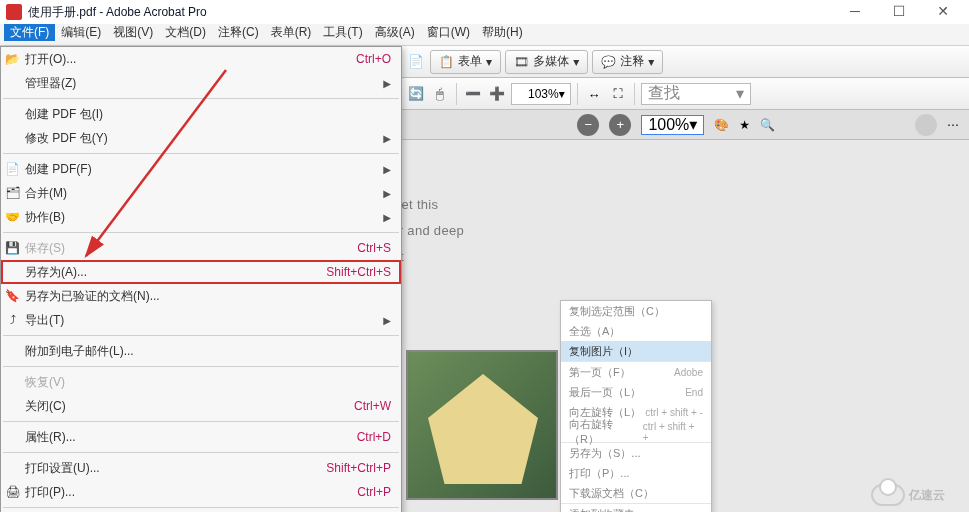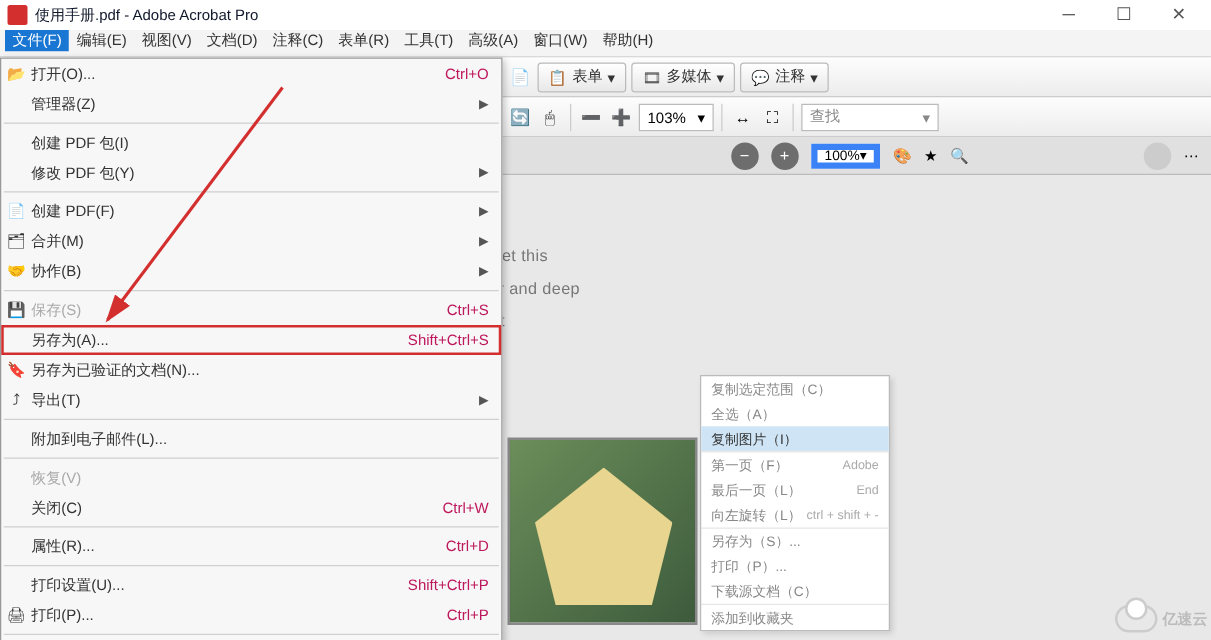--- a/index.html
+++ b/index.html
@@ -14,52 +14,52 @@
 .menubar { height: 22px; background: #f4f4f4; border-bottom: 1px solid #d0d0d0; display: flex; align-items: flex-start; padding-left: 4px; }
 .menubar .mi { padding: 0 6px; display: flex; align-items: center; font-size: 12px; color: #333; }
 .menubar .mi.active { background: #1976d2; color: #fff; }
 
 .toolbar1, .toolbar2 { height: 32px; background: linear-gradient(#fdfdfd,#ececec); border-bottom: 1px solid #bdbdbd; display: flex; align-items: center; padding-left: 6px; gap: 4px; position: relative; }
 .toolbar1 { padding-left: 406px; }
 .toolbar2 { padding-left: 406px; }
 .tb-btn { height: 24px; border: 1px solid #bbb; border-radius: 3px; background: linear-gradient(#fff,#e8e8e8); display: flex; align-items: center; padding: 0 8px; gap: 4px; font-size: 12px; color: #333; }
 .tb-icon { width: 20px; height: 20px; border-radius: 2px; display: flex; align-items: center; justify-content: center; font-size: 13px; }
 .tb-sep { width: 1px; height: 22px; background: #ccc; margin: 0 2px; }
-.zoom-box { border: 1px solid #bbb; background: #fff; height: 22px; padding: 0 6px; display: flex; align-items: center; font-size: 12px; width: 60px; }
-.find-box { border: 1px solid #bbb; background: #fff; height: 22px; padding: 0 6px; display: flex; align-items: center; font-size: 12px; width: 110px; color: #888; text-align: center; }
+.zoom-box { border: 1px solid #bbb; background: #fff; height: 22px; padding: 0 16px; display: flex; align-items: center; font-size: 12px; width: 60px; }
+.find-box { border: 1px solid #bbb; background: #fff; height: 22px; padding: 0 6px; display: flex; align-items: center; font-size: 16px; width: 110px; color: #888; text-align: center; }
 
 .dropdown { position: absolute; top: 46px; left: 0; width: 402px; background: #f7f7f7; border: 1px solid #999; box-shadow: 2px 2px 6px rgba(0,0,0,0.25); z-index: 100; }
 .dropdown .row { height: 24px; display: flex; align-items: center; padding: 0 10px 0 24px; font-size: 12px; color: #333; position: relative; }
 .dropdown .row.disabled { color: #aaa; }
 .dropdown .row .ic { position: absolute; left: 4px; width: 16px; height: 16px; display: flex; align-items: center; justify-content: center; font-size: 12px; }
 .dropdown .row .sc { margin-left: auto; color: #be185d; font-size: 12px; }
 .dropdown .row .arr { margin-left: auto; font-size: 10px; color: #555; }
 .dropdown .sep { height: 1px; background: #d0d0d0; margin: 3px 2px; }
 .dropdown .row.hl { outline: 2px solid #d32f2f; outline-offset: -2px; gap: 32px; }
 
 .doc-area { position: absolute; top: 110px; left: 0; right: 0; bottom: 0; background: #e8e8e8; }
 .doc-strip { height: 30px; background: #e0e0e0; border-bottom: 1px solid #bbb; display: flex; align-items: center; justify-content: flex-end; padding: 0 10px; gap: 10px; }
 .doc-strip .circ { width: 22px; height: 22px; border-radius: 50%; background: #6d6d6d; color: #fff; display: flex; align-items: center; justify-content: center; font-size: 13px; }
-.doc-strip .pct { background: #fff; border: 5px solid #3b82f6; height: 20px; padding: 0 6px; display: flex; align-items: center; font-size: 11px; }
+.doc-strip .pct { background: #fff; border: 1px solid #3b82f6; height: 20px; padding: 0 6px; display: flex; align-items: center; font-size: 16px; }
 .doc-strip .av { width: 22px; height: 22px; border-radius: 50%; background: #ccc; }
 .doc-content { padding: 26px 40px; font-size: 13px; color: #777; line-height: 2.0; font-family: Tahoma, sans-serif; letter-spacing: 0.3px; }
 .doc-content .ln { white-space: nowrap; }
 
 .context { position: absolute; left: 560px; top: 300px; width: 152px; background: #fff; border: 1px solid #bbb; box-shadow: 2px 2px 5px rgba(0,0,0,0.15); z-index: 60; font-size: 11px; }
 .context .crow { height: 20px; display: flex; align-items: center; padding: 0 8px; color: #888; }
 .context .crow.hl { background: #cfe5f6; color: #333; }
 .context .crow .csc { margin-left: auto; font-size: 10px; color: #aaa; }
 .context .csep { height: 1px; background: #e5e5e5; }
 
 .img-ph { position: absolute; left: 406px; top: 350px; width: 152px; height: 150px; background: linear-gradient(135deg,#6b8e5a,#3d5b3c); border: 2px solid #888; }
 .img-ph::before { content:""; position:absolute; left:20px; top:22px; width:110px; height:110px; background:#e8d590; clip-path: polygon(50% 0, 100% 40%, 85% 100%, 15% 100%, 0 40%); }
 
 .arrow-svg { position: absolute; top: 60px; left: 46px; z-index: 110; pointer-events: none; }
 
-.watermark { position: absolute; right: 3px; bottom: 6px; display: flex; align-items: center; gap: 4px; color: #bbb; font-size: 12px; font-weight: bold; z-index: 5;}
+.watermark { position: absolute; right: 24px; bottom: 6px; display: flex; align-items: center; gap: 4px; color: #bbb; font-size: 12px; font-weight: bold; z-index: 5;}
 .watermark .cloud { width: 34px; height: 22px; border: 2px solid #ccc; border-radius: 12px; position: relative; }
 .watermark .cloud::before { content:""; position:absolute; left:6px; top:-8px; width:14px; height:14px; border:2px solid #ccc; border-radius:50%; background:#fff; }
 </style>
 </head>
 <body>
 
 <div class="titlebar">
   <div class="icon"></div>
   <div class="title">使用手册.pdf - Adobe Acrobat Pro</div>
   <div class="winbtns">
@@ -257,20 +257,24 @@
       <span class="csc">Adobe</span>
     </div>
     <div class="crow">
       <span>最后一页（L）</span>
       <span class="csc">End</span>
     </div>
     <div class="crow">
       <span>向左旋转（L）</span>
       <span class="csc">ctrl + shift + -</span>
     </div>
+    <div class="crow">
+      <span>向右旋转（R）</span>
+      <span class="csc">ctrl + shift + +</span>
+    </div>
     <div class="csep"></div>
     <div class="crow">
       <span>另存为（S）...</span>
     </div>
     <div class="crow">
       <span>打印（P）...</span>
     </div>
     <div class="crow">
       <span>下载源文档（C）</span>
     </div>

